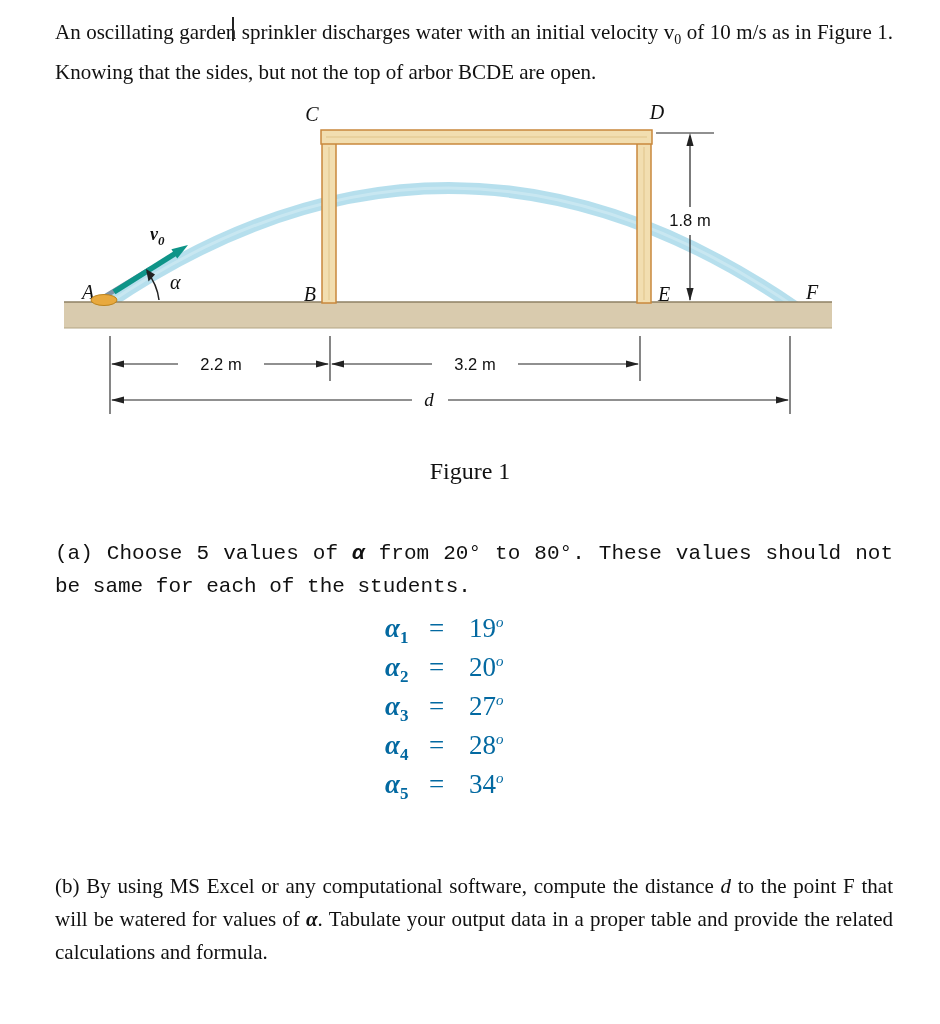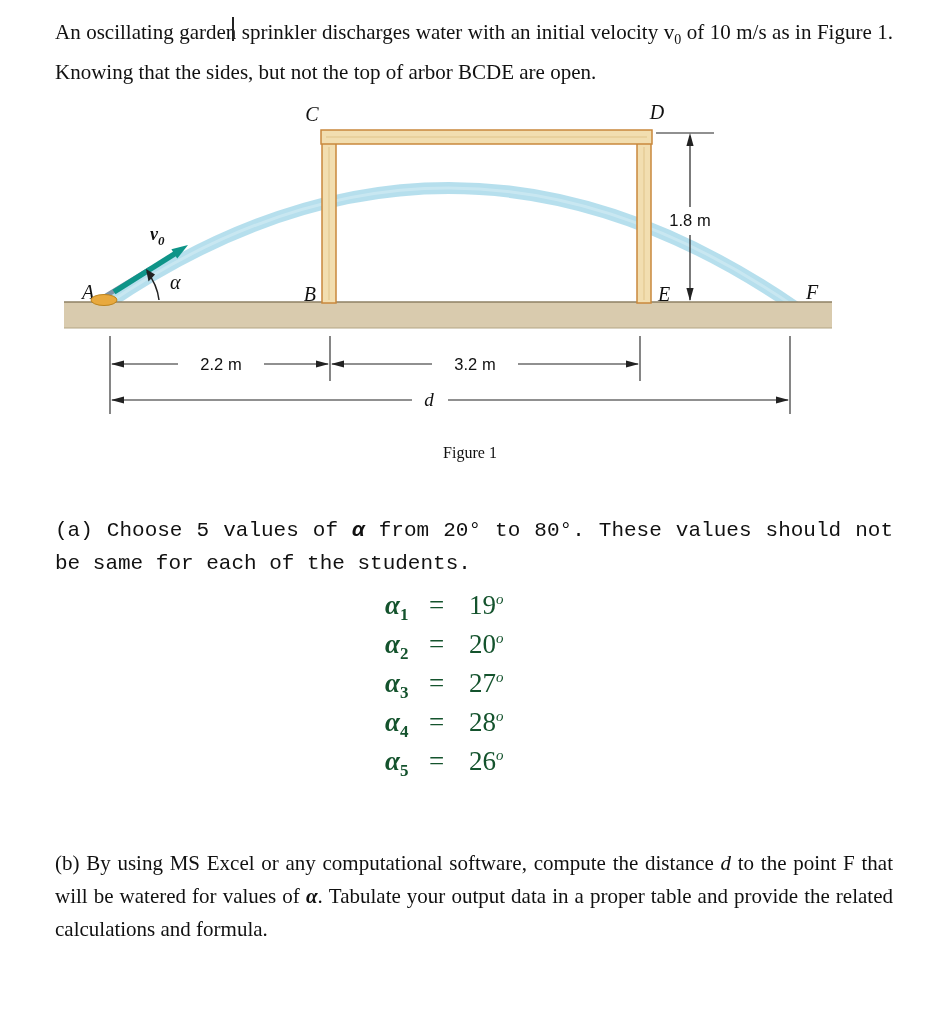--- a/index.html
+++ b/index.html
@@ -6,25 +6,25 @@
   html, body { background: #ffffff; }
   body {
     width: 940px; height: 1024px; position: relative; overflow: hidden;
     font-family: "Liberation Serif", serif; color: #111;
   }
   .para { width: 838px; margin-left: 55px; font-size: 21px; line-height: 33px; text-align: justify; }
   .intro { padding-top: 16px; }
   .intro sub { font-size: 14px; }
   .text-cursor { position: absolute; left: 232px; top: 17px; width: 2px; height: 24px; background: #222; }
   .figure-wrap { position: relative; margin-top: 13px; width: 940px; height: 332px; }
-  .figure-caption { margin-top: 10px; text-align: center; font-size: 16px; }
+  .figure-caption { margin-top: 24px; text-align: center; font-size: 24px; }
   .part-a { margin-top: 52px; font-family: Liberation Mono, monospace; }
   .var { font-style: italic; font-weight: bold; }
   .var-d { font-style: italic; }
-  .equations { margin: 10px 0 0 385px; color: #14532d; }
+  .equations { margin: 10px 0 0 385px; color: #0369a1; }
   .equation { display: flex; align-items: baseline; height: 39px; font-size: 27px; }
   .eq-sym { font-style: italic; font-weight: bold; width: 44px; }
   .eq-sym sub { font-style: normal; font-size: 17px; }
   .eq-eq { width: 40px; }
   .eq-val sup { font-size: 15px; font-style: italic; vertical-align: super; line-height: 0; }
   .part-b { margin-top: 62px; }
   svg text { fill: #111; }
 </style>
 </head>
 <body>
@@ -140,17 +140,17 @@
     <span class="eq-val"><span>27</span><sup>o</sup></span>
   </div>
   <div class="equation">
     <span class="eq-sym"><span>α</span><sub>4</sub></span>
     <span class="eq-eq">=</span>
     <span class="eq-val"><span>28</span><sup>o</sup></span>
   </div>
   <div class="equation">
     <span class="eq-sym"><span>α</span><sub>5</sub></span>
     <span class="eq-eq">=</span>
-    <span class="eq-val"><span>26</span><sup>o</sup></span>
+    <span class="eq-val"><span>34</span><sup>o</sup></span>
   </div>
 </div>
 
 <p class="para part-b"><span>(b) By using MS Excel or any computational software, compute the distance </span><span class="var-d">d</span><span> to the point F that will be watered for values of </span><span class="var">α</span><span>. Tabulate your output data in a proper table and provide the related calculations and formula.</span></p>
 
 </body></html>

